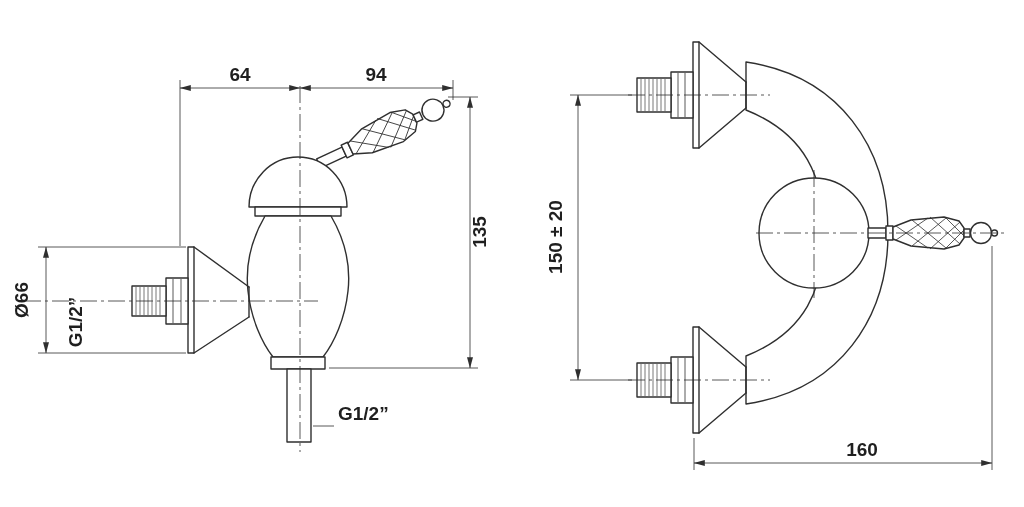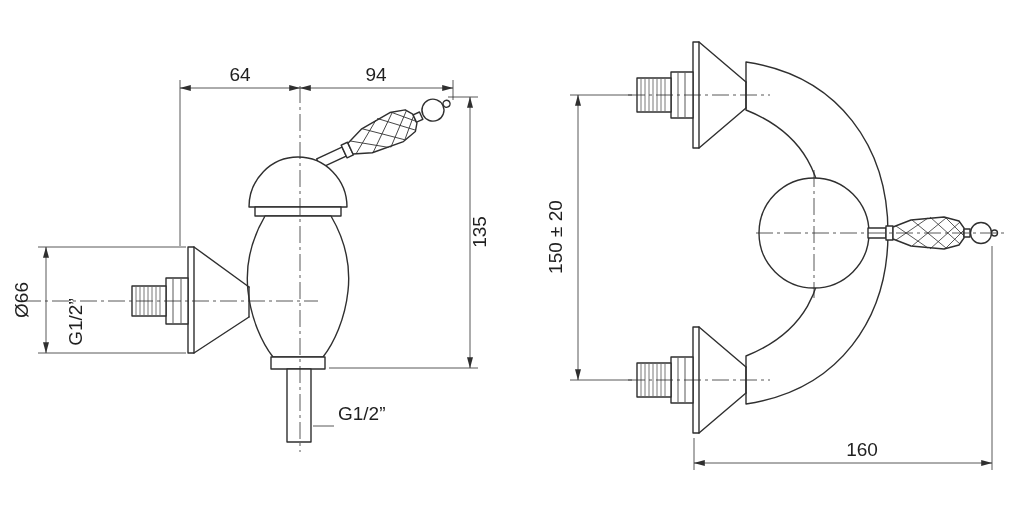--- a/index.html
+++ b/index.html
@@ -2,20 +2,21 @@
 <html style="--background: #ffffff; --line_color: #2f2f2f; --text_color: #1f1f1f;"><head>
 <meta charset="utf-8">
 <style>
   html,body{margin:0;padding:0;background:#fff;}
   .canvas{
     position:relative;
     width:1024px;height:507px;
     background:var(--background,#ffffff);
     font-family:"Liberation Sans","DejaVu Sans",sans-serif;
     overflow:hidden;
+    font-weight:bold;
   }
   svg{display:block;}
   svg text{
     font-family:"Liberation Sans","DejaVu Sans",sans-serif;
     font-size:19px;
     fill:var(--text_color,#1f1f1f);
   }
   .obj{fill:none;stroke:var(--line_color,#2f2f2f);stroke-width:1.4;stroke-linecap:round;stroke-linejoin:round;}
   .objf{fill:#ffffff;stroke:var(--line_color,#2f2f2f);stroke-width:1.4;stroke-linejoin:round;}
   .thin{fill:none;stroke:var(--line_color,#2f2f2f);stroke-width:0.8;}

